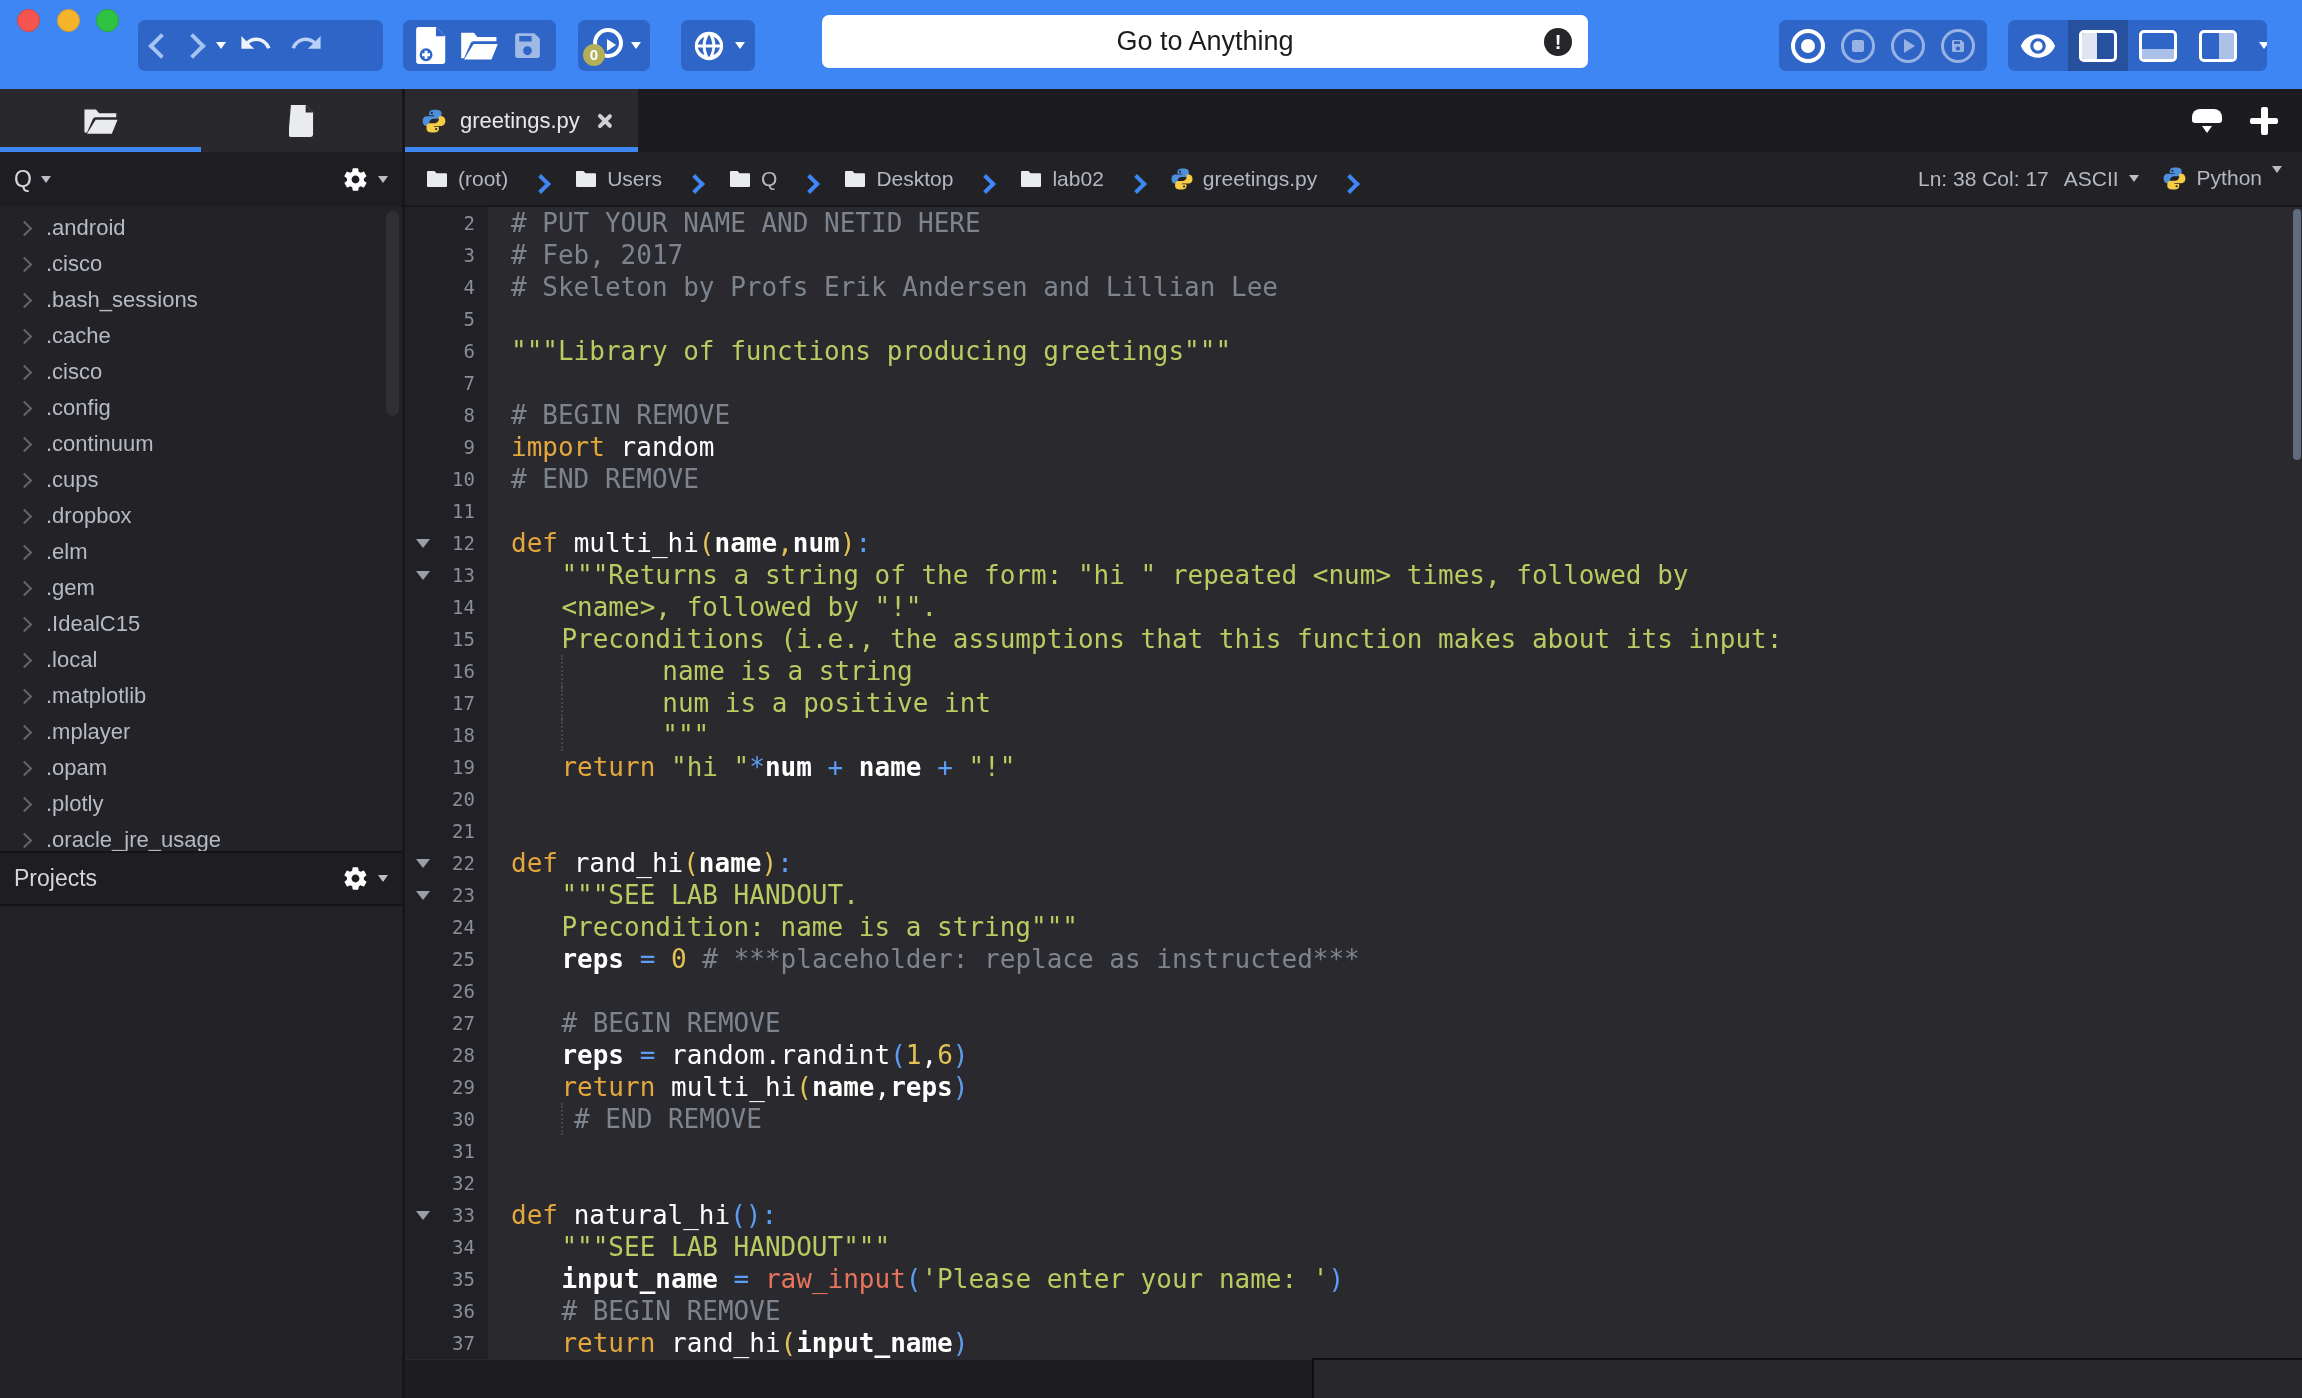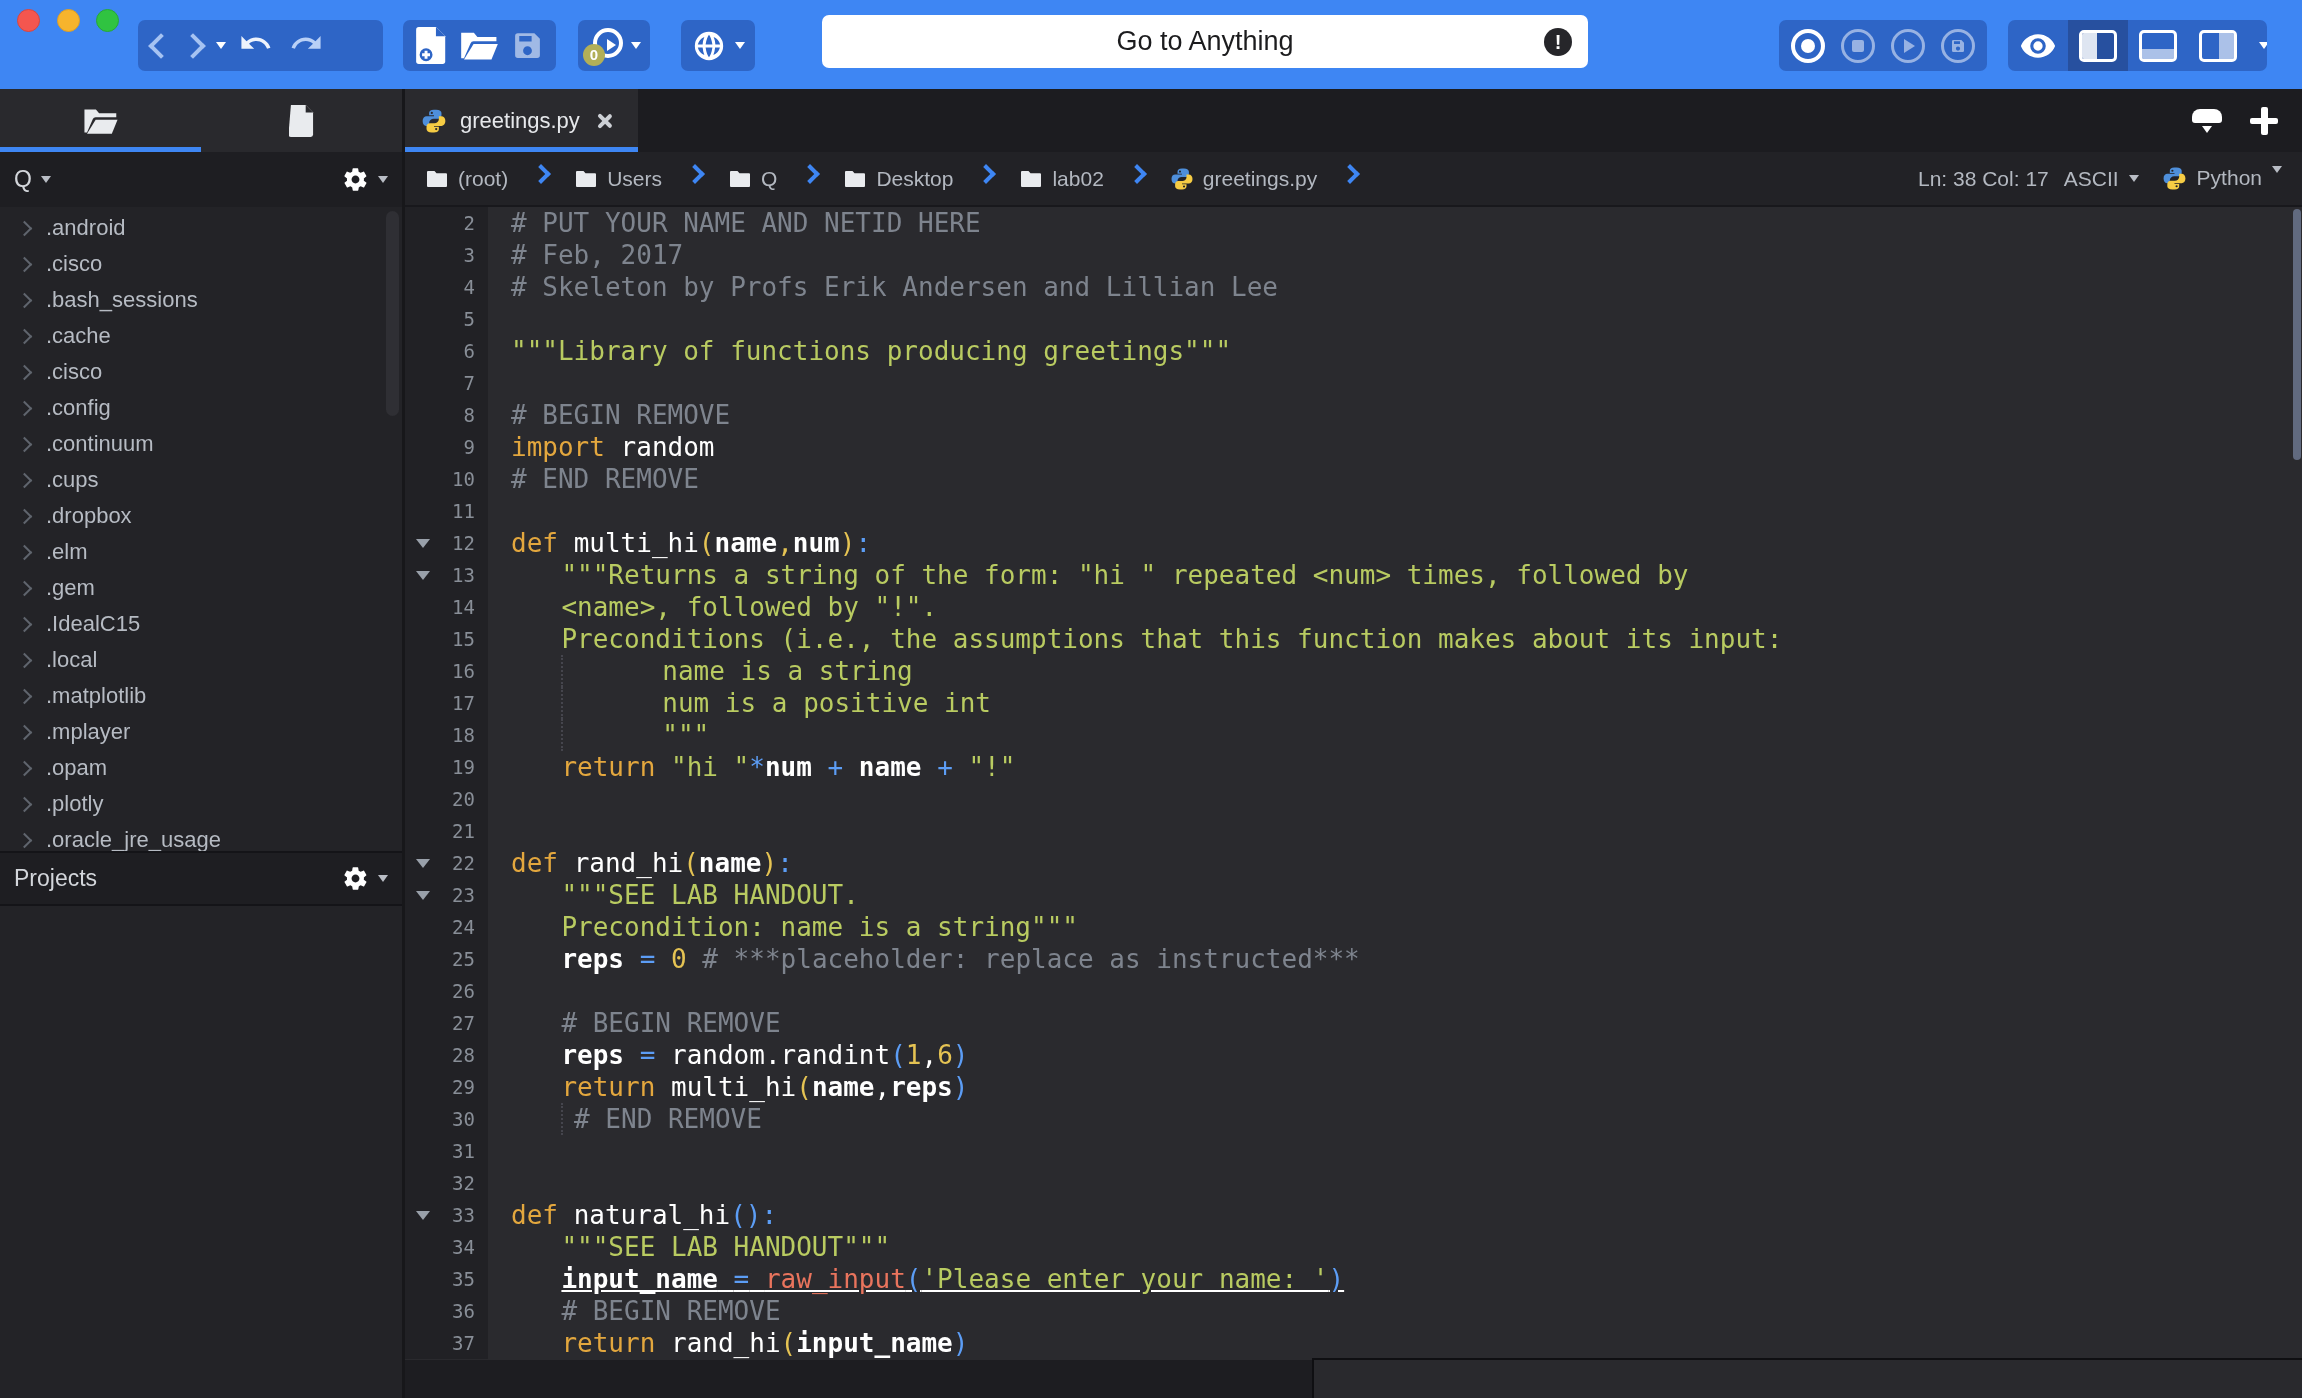--- a/index.html
+++ b/index.html
@@ -71,21 +71,21 @@
   .tabbar-right{margin-left:auto;display:flex;align-items:center;gap:28px;padding-right:24px}
   .tab-ovf{display:flex;flex-direction:column;align-items:center;gap:3px}
   .tab-ovf .cap{width:30px;height:14px;background:#fff;border-radius:8px 8px 3px 3px}
   .tab-ovf .caret{border-top-color:#fff}
   .plus{position:relative;width:28px;height:28px}
   .plus:before{content:"";position:absolute;left:0;top:11px;width:28px;height:6.5px;background:#fff;border-radius:2px}
   .plus:after{content:"";position:absolute;left:11px;top:0;width:6.5px;height:28px;background:#fff;border-radius:2px}
   
   .crumbbar{position:absolute;left:405px;top:152px;right:0;height:55px;background:#222226;display:flex;align-items:center;
         border-bottom:2px solid #18181c;box-sizing:border-box}
-  .crumbs{display:flex;align-items:flex-start;gap:24px;padding-left:20px;font-size:21px;color:#b3b8c0}
+  .crumbs{display:flex;align-items:flex-end;gap:24px;padding-left:20px;font-size:21px;color:#b3b8c0}
   .bchev{display:inline-block;width:10px;height:10px;border-top:4px solid #3e86f3;border-right:4px solid #3e86f3;
         transform:rotate(45deg);margin:0 2px}
   .crumb{display:flex;align-items:center;gap:9px}
   .statusgrp{margin-left:auto;display:flex;align-items:center;gap:15px;padding-right:20px;font-size:21px;color:#b3b8c0}
   
   .editor{position:absolute;left:405px;top:207px;right:0;height:1153px;background:#2a2a2e;
         font-family:"DejaVu Sans Mono",monospace}
   .eline{display:flex;height:32px}
   .gut{width:83px;flex:none;background:#212125;position:relative;color:#888e97;font-size:19px;line-height:32px;
         text-align:right;padding-right:13px;box-sizing:border-box}
@@ -544,21 +544,21 @@
       <div class="eline">
         <div class="gut">33<span class="fold"></span></div>
         <div class="codeln" style="padding-left: 23px;"><span class="tk">def</span><span class="tp"> </span><span class="tp">natural_hi</span><span class="to">(</span><span class="to">)</span><span class="to">:</span></div>
       </div>
       <div class="eline">
         <div class="gut">34</div>
         <div class="codeln" style="padding-left: 73.42px;"><span class="ts">"""SEE LAB HANDOUT"""</span></div>
       </div>
       <div class="eline">
         <div class="gut">35</div>
-        <div class="codeln" style="padding-left: 73.42px; text-decoration: underline;"><span class="tv">input_name</span><span class="tp"> </span><span class="to">=</span><span class="tp"> </span><span class="tr">raw_input</span><span class="to">(</span><span class="ts">'Please enter your name: '</span><span class="to">)</span></div>
+        <div class="codeln" style="padding-left: 73.42px;"><span class="tv">input_name</span><span class="tp"> </span><span class="to">=</span><span class="tp"> </span><span class="tr">raw_input</span><span class="to">(</span><span class="ts">'Please enter your name: '</span><span class="to">)</span></div>
       </div>
       <div class="eline">
         <div class="gut">36</div>
         <div class="codeln" style="padding-left: 73.42px;"><span class="tc"># BEGIN REMOVE</span></div>
       </div>
       <div class="eline">
         <div class="gut">37</div>
         <div class="codeln" style="padding-left: 73.42px;"><span class="tk">return</span><span class="tp"> </span><span class="tp">rand_hi</span><span class="ty">(</span><span class="tv">input_name</span><span class="to">)</span></div>
       </div>
     </div>

